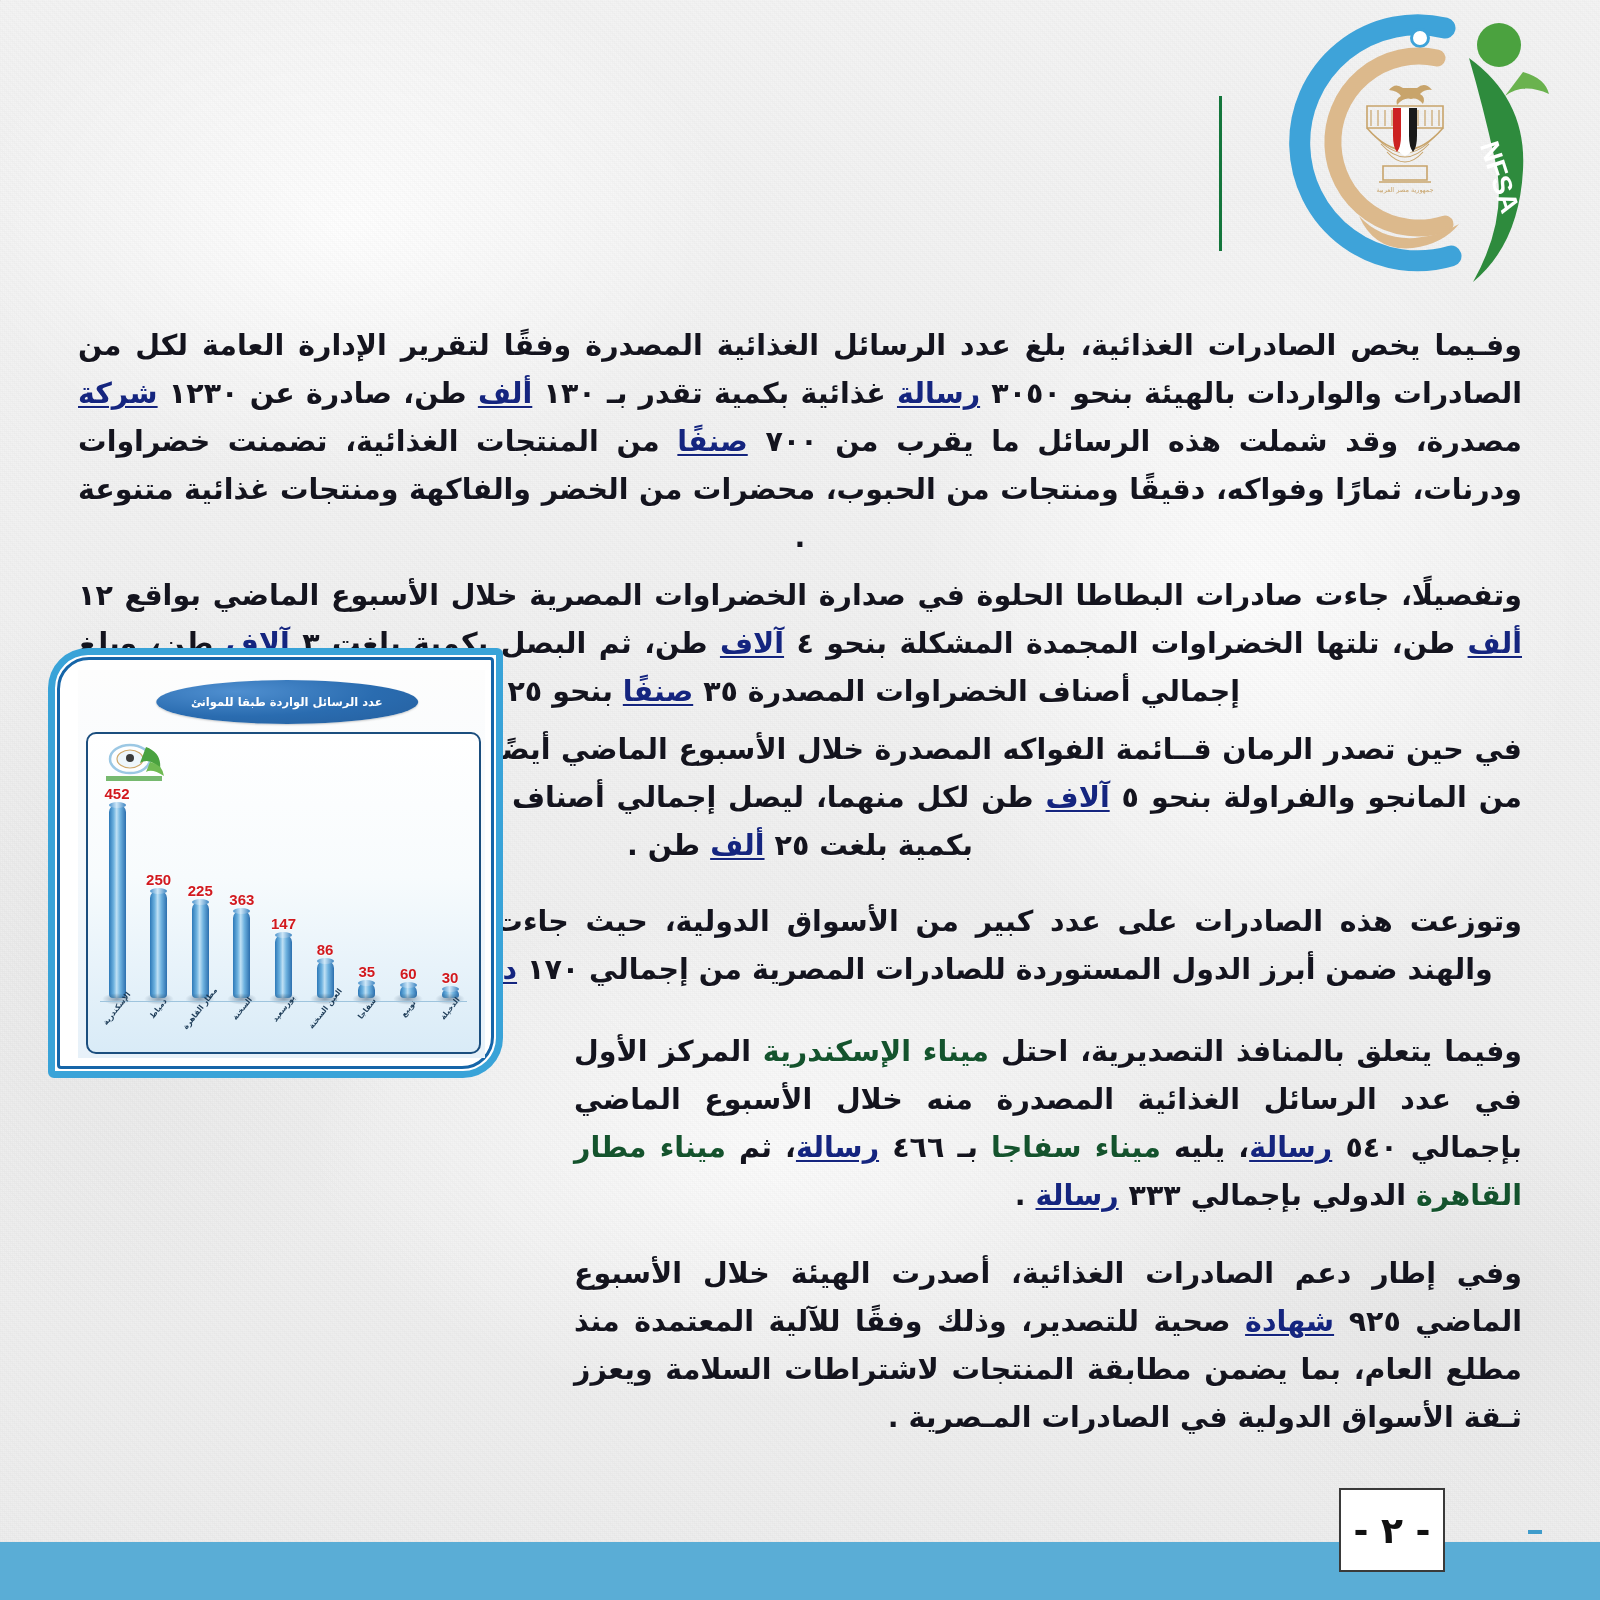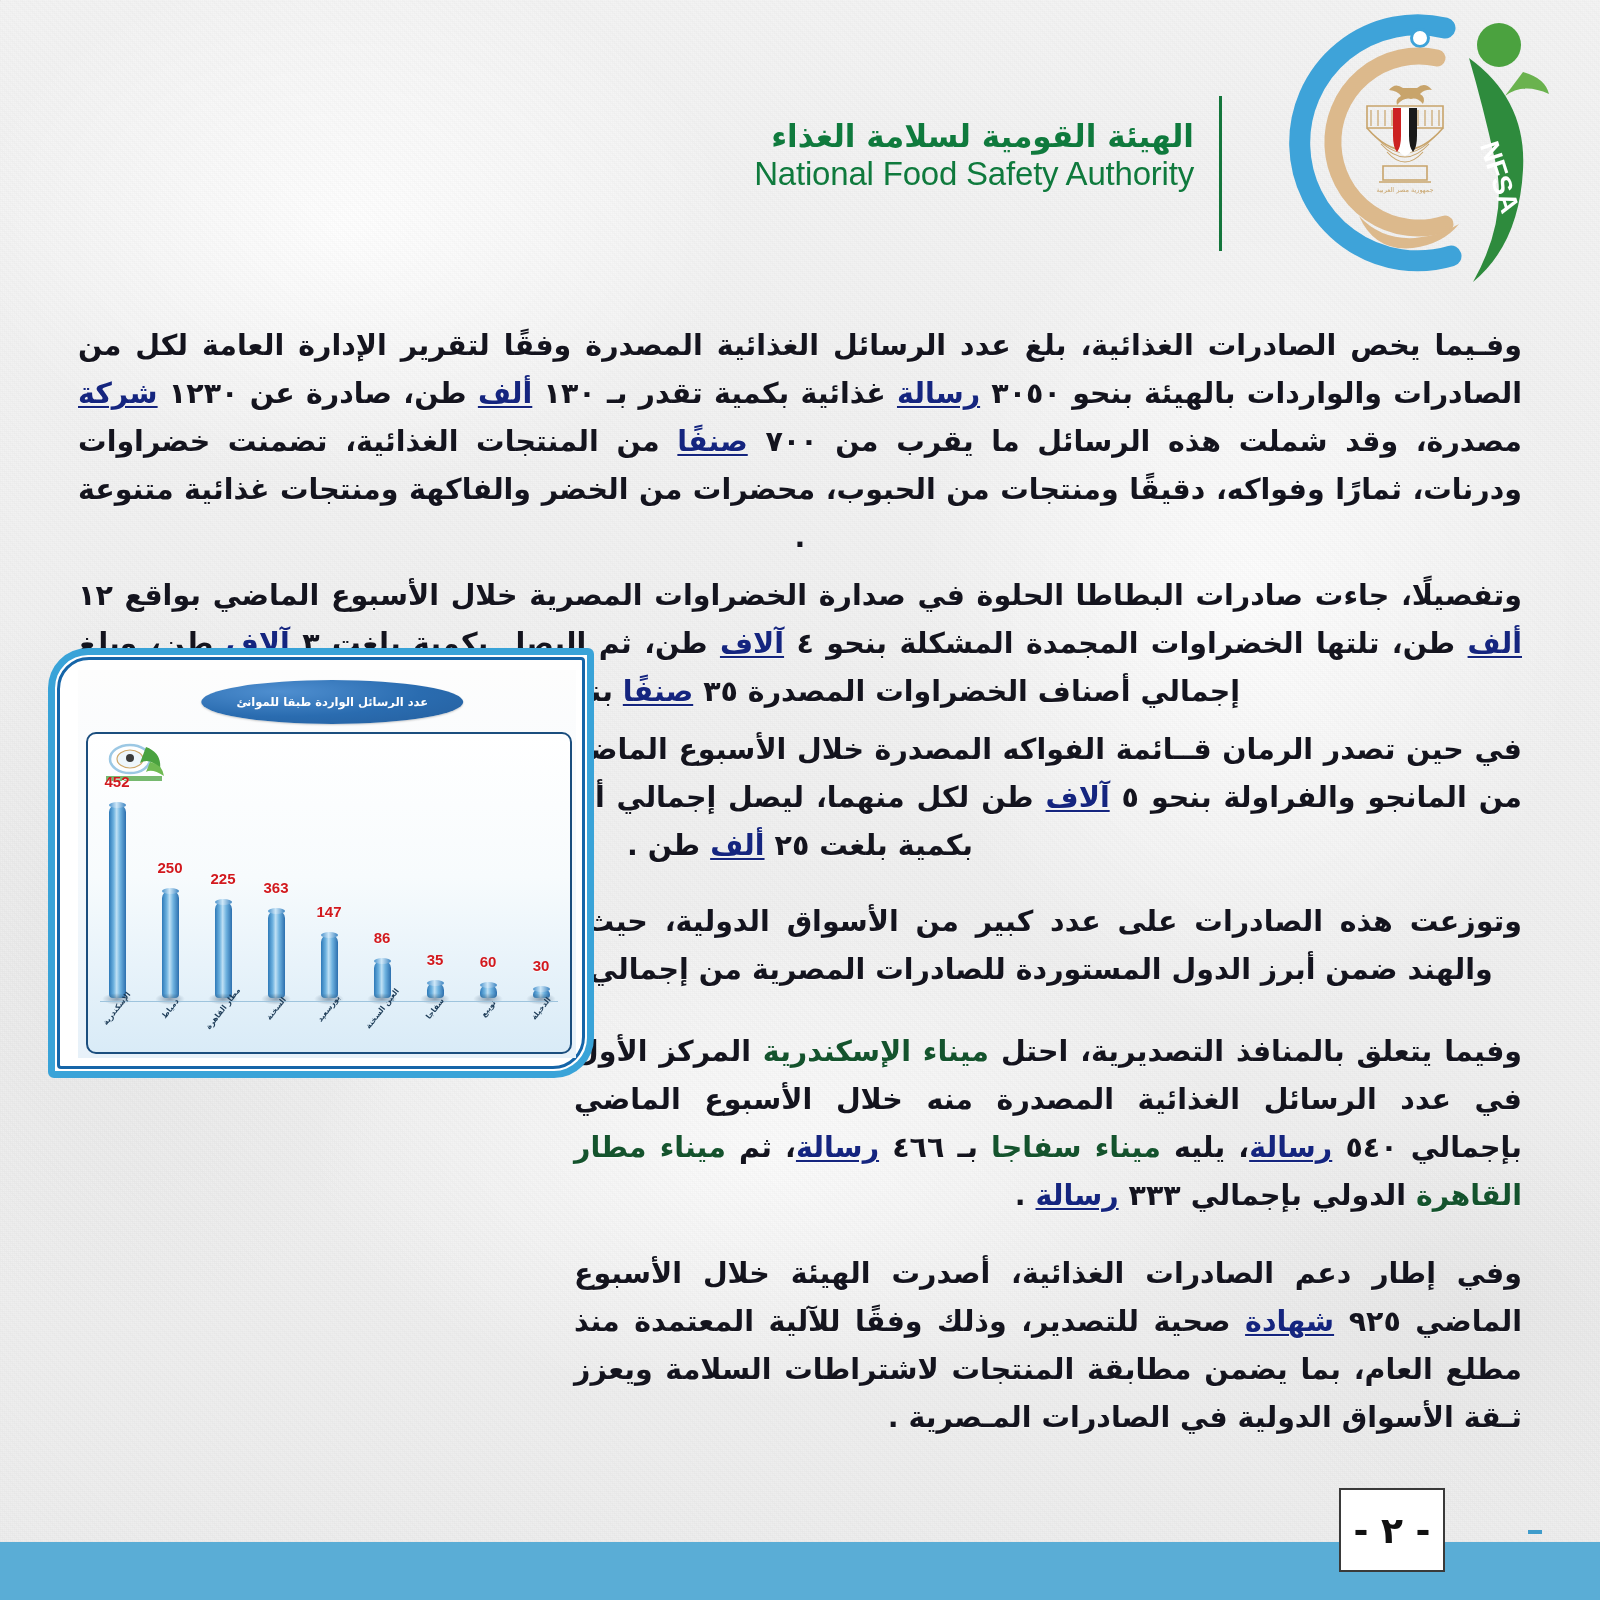--- a/index.html
+++ b/index.html
@@ -138,21 +138,21 @@
     height: 440px;
     margin: 0px 26px 6px 0;
     shape-outside: margin-box;
   }
 
   
   .chart-figure {
     position: absolute;
     left: 48px;
     top: 648px;
-    width: 546px;
+    width: 455px;
     height: 430px;
   }
   .frame-outer {
     position: absolute;
     inset: 0;
     border: 7px solid #39a3d8;
     border-radius: 40px 6px 40px 6px;
     background: #ffffff;
   }
   .frame-inner {
@@ -217,21 +217,21 @@
     display: flex;
     flex-direction: column;
     align-items: center;
     justify-content: flex-end;
     height: 100%;
   }
   .bar-val {
     color: #d2191e;
     font-size: 15px;
     font-weight: bold;
-    margin-bottom: 15px;
+    margin-bottom: 3px;
     font-family: "Liberation Sans", sans-serif;
     text-shadow: 0 1px 0 rgba(255,255,255,0.8);
   }
   .bar-cyl {
     width: 17px;
     background: linear-gradient(90deg,#2d79b8 0%, #6fb3e0 28%, #bfe0f4 45%, #6fb3e0 66%, #2c6fae 100%);
     border-radius: 7px 7px 4px 4px;
     position: relative;
   }
   .bar-cyl::before {
@@ -324,24 +324,20 @@
 </head>
 <body>
 
 <div id="paper-bg"></div>
 <div id="paper-noise"></div>
 
 <div id="page">
 
   <div class="header">
 
-    <div class="header-titles">
-      <div class="title-ar">الهيئة القومية لسلامة الغذاء</div>
-      <div class="title-en">National Food Safety Authority</div>
-    </div>
 
     <div class="header-divider"></div>
 
     <div class="logo-wrap">
       <svg viewBox="0 0 300 280" width="300" height="280">
 
         <path d="M190 18 A118 118 0 1 0 196 246" fill="none" stroke="#3ea3d9" stroke-width="21" stroke-linecap="round"></path>
         <circle cx="165" cy="28" r="8.5" fill="#ffffff" stroke="#3ea3d9" stroke-width="3"></circle>
 
         <path d="M182 48 A86 86 0 1 0 190 214" fill="none" stroke="#dcb98c" stroke-width="17" stroke-linecap="round"></path>

